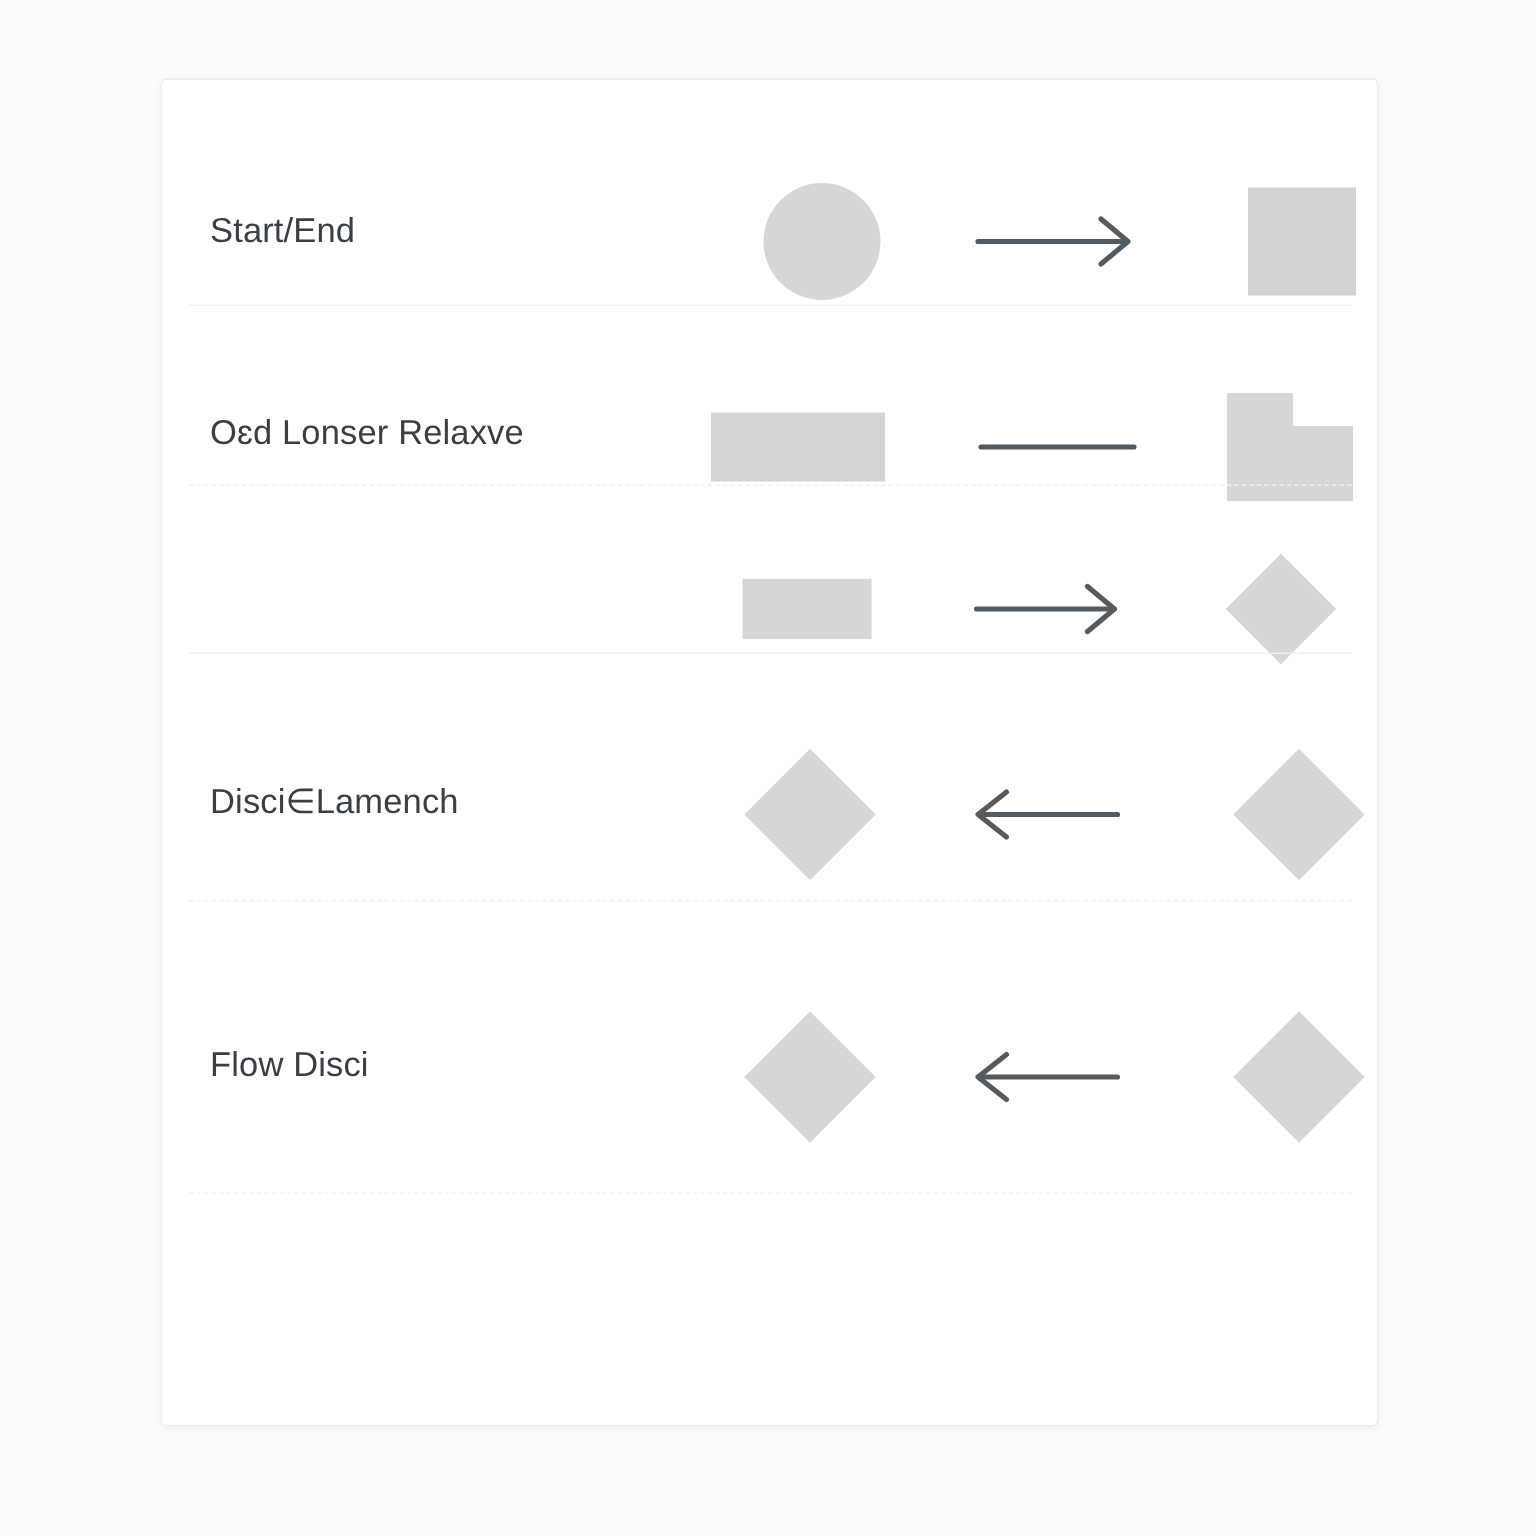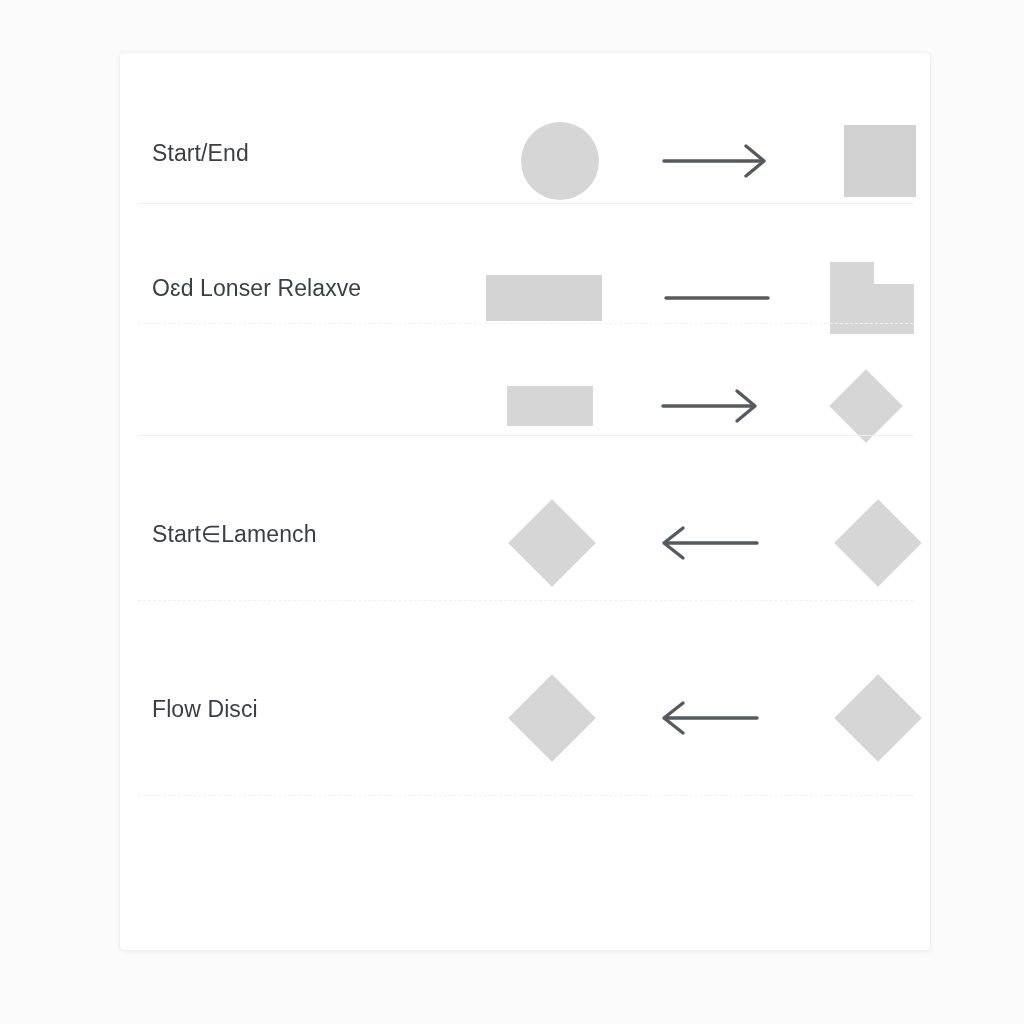--- a/index.html
+++ b/index.html
@@ -17,21 +17,21 @@
   #stage {
     position: relative;
     width: 1024px;
     height: 1024px;
     background: #fbfbfb;
   }
 
   
   #legend-card {
     position: absolute;
-    left: 120px;
+    left: 108px;
     top: 53px;
     width: 810px;
     height: 897px;
     background: #ffffff;
     border-radius: 3px;
     box-shadow: 0 1px 5px rgba(120,120,125,0.13),
                 0 0 1px rgba(140,140,145,0.30);
     box-sizing: border-box;
     overflow: hidden;
   }
@@ -179,21 +179,21 @@
         </svg>
       </div>
 
       <div class="cell cell-c" style="top:0;height:125px;left:666px;">
         <div class="shape-diamond" style="width:52px;height:52px;"></div>
       </div>
     </div>
     <div class="divider" style="top:382px;"></div>
 
     <div class="legend-row" style="top:410px;height:160px;">
-      <div class="row-label" style="top:58px;">Start∈Lamench</div>
+      <div class="row-label" style="top:58px;">Disci∈Lamench</div>
 
       <div class="cell cell-a" style="top:0;height:160px;left:352px;">
         <div class="shape-diamond"></div>
       </div>
 
       <div class="cell cell-b connector" style="top:0;height:160px;left:512px;">
         <svg width="110" height="40" viewBox="0 0 110 40">
           <line x1="8" y1="20" x2="100" y2="20" stroke="#555a5f" stroke-width="3.4" stroke-linecap="round"></line>
           <polyline points="26,5 7,20 26,35" fill="none" stroke="#555a5f" stroke-width="3.4" stroke-linecap="round" stroke-linejoin="round"></polyline>
         </svg>

